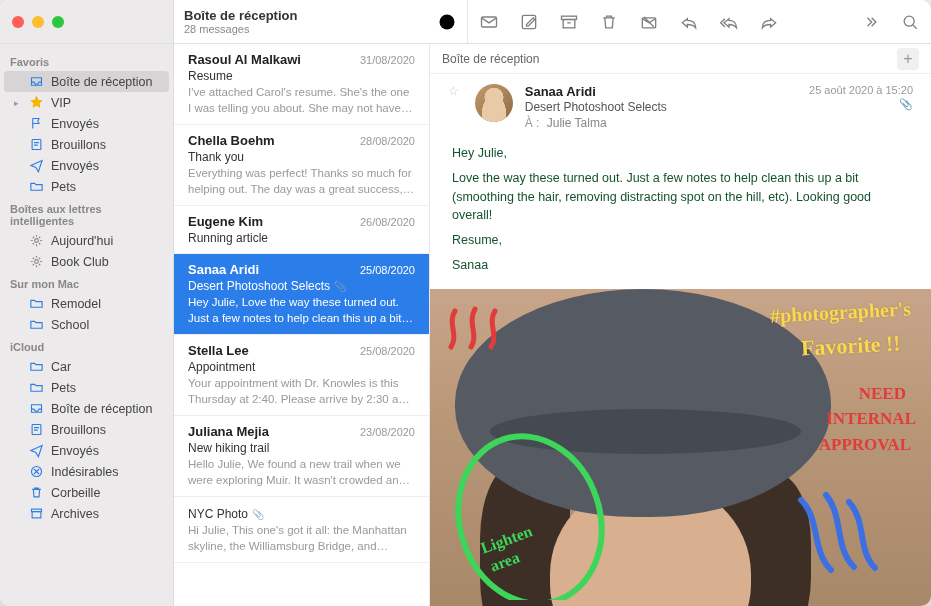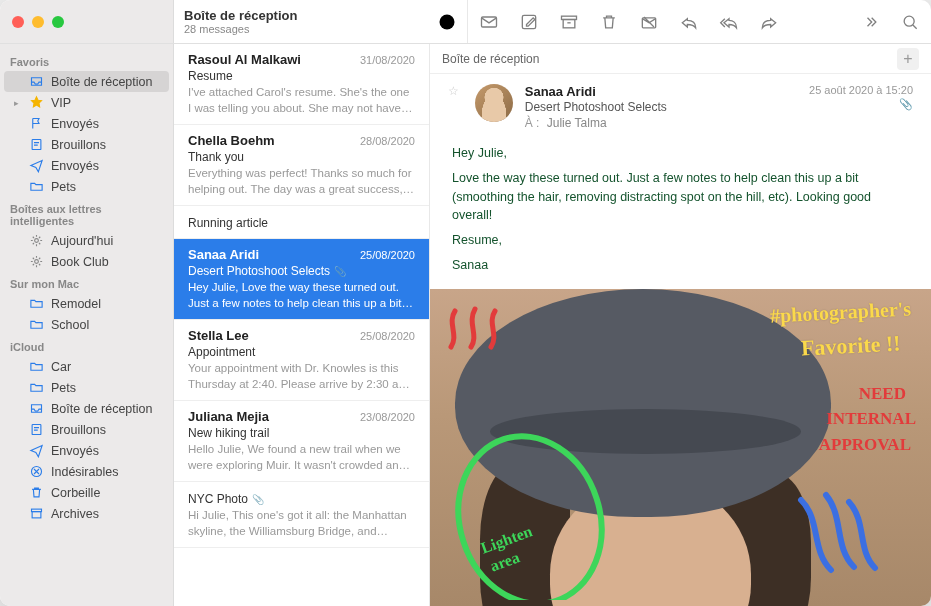--- a/index.html
+++ b/index.html
@@ -356,20 +356,24 @@
         </div>
         <div class="msg">
           <div class="row1">
             <span class="from">Chella Boehm</span>
             <span class="date">28/08/2020</span>
           </div>
           <div class="subj">Thank you</div>
           <div class="prev">Everything was perfect! Thanks so much for helping out. The day was a great success, and we…</div>
         </div>
         <div class="msg">
+          <div class="row1">
+            <span class="from">Eugene Kim</span>
+            <span class="date">26/08/2020</span>
+          </div>
           <div class="subj">Running article</div>
         </div>
         <div class="msg selected">
           <div class="row1">
             <span class="from">Sanaa Aridi</span>
             <span class="date">25/08/2020</span>
           </div>
           <div class="subj">Desert Photoshoot Selects<span class="clip-mini">📎</span></div>
           <div class="prev">Hey Julie, Love the way these turned out. Just a few notes to help clean this up a bit (smoothing th…</div>
         </div>

